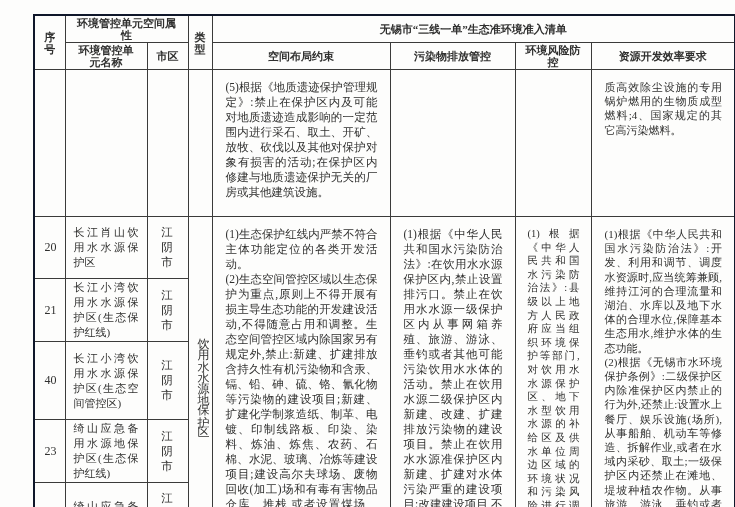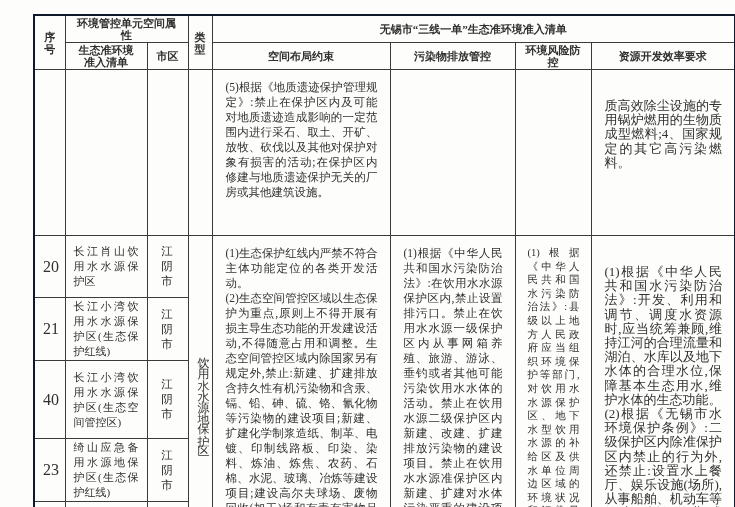--- a/index.html
+++ b/index.html
@@ -28,21 +28,21 @@
   
   .hc {
     font-weight: bold;
     text-align: center;
     font-size: 11px;
     line-height: 12px;
     padding: 1px 8px;
   }
   .hc-narrow { padding: 1px 6px; }
   
-  .num  { text-align: right; font-size: 16px; }
+  .num  { text-align: right; font-size: 12px; }
   .name {
     text-align: justify;
     font-size: 11px; line-height: 15px;
     padding: 1px 8px;
     vertical-align: middle;
   }
   .dist { text-align: center; font-size: 11.5px; letter-spacing: 1px; }
   .type-cell { text-align: center; vertical-align: middle; }
   .vert {
     display: inline-block;
@@ -57,21 +57,21 @@
     text-align: justify;
     white-space: pre-line;
     overflow: hidden;
     font-size: 11.5px;
     line-height: 15px;
     padding: 2px 4px 0 5px;
   }
   .box-cont   { height: 130px; }
   .box-merged { height: 283px; }
   .col-risk .cellbox { font-size: 10.5px; line-height: 13.6px; padding: 2px 3px 0 4px; }
-  .col-res  .cellbox { font-size: 13px;   line-height: 14.2px; margin-top: 19px; }
+  .col-res  .cellbox { font-size: 11px;   line-height: 14.2px; }
   .page-num {
     position: absolute; left: 0; right: 0; top: 485px;
     text-align: center;
     font-size: 12px;
   }
 </style>
 </head>
 <body>
 
 <div class="page">
@@ -87,21 +87,21 @@
         <col style="width:144px">
     </colgroup>
     <tbody>
       <tr style="height:23px">
         <td rowspan="2" class="hc hc-narrow">序号</td>
         <td colspan="2" class="hc">环境管控单元空间属性</td>
         <td rowspan="2" class="hc hc-narrow">类型</td>
         <td colspan="4" class="hc">无锡市“三线一单”生态准环境准入清单</td>
       </tr>
       <tr style="height:24px">
-        <td class="hc">生态准环境准入清单</td>
+        <td class="hc">环境管控单元名称</td>
         <td class="hc">市区</td>
         <td class="hc">空间布局约束</td>
         <td class="hc">污染物排放管控</td>
         <td class="hc">环境风险防控</td>
         <td class="hc">资源开发效率要求</td>
       </tr>
 
       <tr style="height:133px">
         <td class="num"></td>
         <td class="name"></td>

